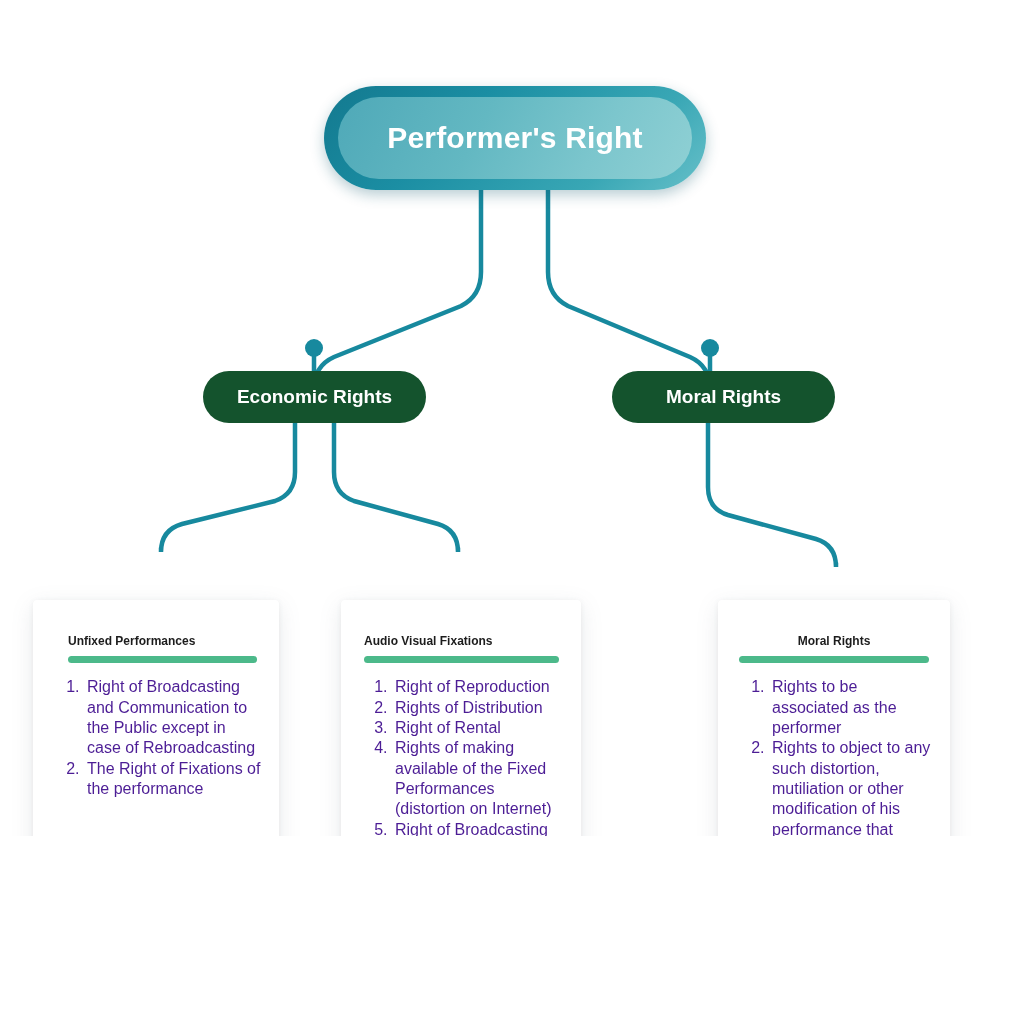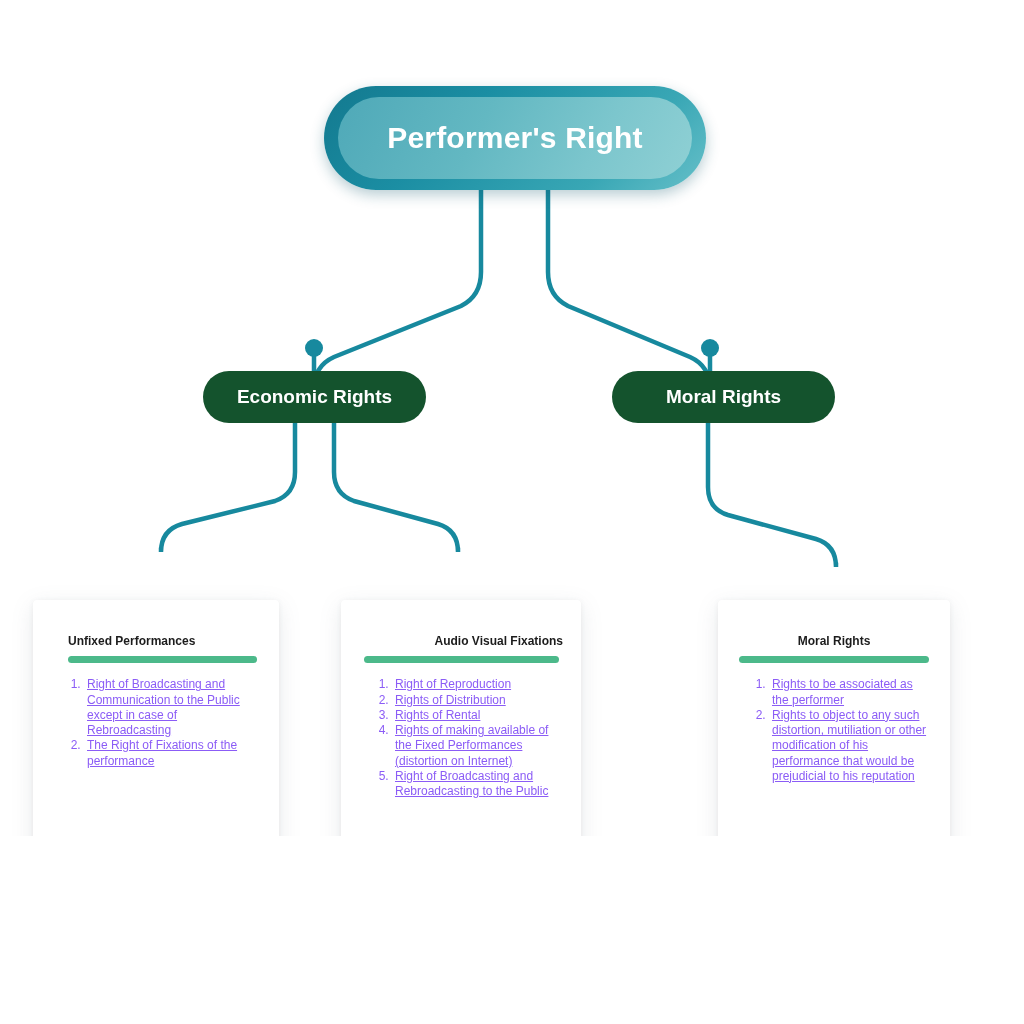--- a/index.html
+++ b/index.html
@@ -91,40 +91,39 @@
   #card-moral   { left: 718px; width: 232px; }
 
   .card-title {
     font-size: 12px;
     font-weight: bold;
     color: #1c1c1c;
     line-height: 1.2;
     white-space: nowrap;
   }
   #card-unfixed .card-title { text-align: left;   padding-left: 17px; }
-  #card-audio   .card-title { text-align: right;   padding-left: 5px; margin-left: 17px;  }
+  #card-audio   .card-title { text-align: left;   padding-left: 5px;  }
   #card-moral   .card-title { text-align: center; }
 
   .accent-bar {
     height: 7px;
     border-radius: 4px;
     background: #4cb98a;
     margin-top: 8px;
   }
   #card-unfixed .accent-bar { margin-left: 17px; margin-right: 4px; }
   #card-audio   .accent-bar { margin-left: 5px;  margin-right: 4px; }
   #card-moral   .accent-bar { margin-left: 3px;  margin-right: 3px; }
 
   .card-list {
     margin: 14px 0 0 0;
     padding-left: 33px;
-    color: #8b5cf6;
-    font-size: 12px;
+    color: #4c1d95;
+    font-size: 16px;
     line-height: 1.27;
-    text-decoration: underline;
   }
   .card-list li {
     padding-left: 3px;
     margin-bottom: 0;
   }
 </style>
 </head>
 <body>
 
 <div id="stage">
@@ -195,21 +194,21 @@
         <li>The Right of Fixations of the performance</li>
       </ol>
   </div>
 
   <div class="card" id="card-audio">
     <div class="card-title">Audio Visual Fixations</div>
     <div class="accent-bar"></div>
     <ol class="card-list">
         <li>Right of Reproduction</li>
         <li>Rights of Distribution</li>
-        <li>Rights of Rental</li>
+        <li>Right of Rental</li>
         <li>Rights of making available of the Fixed Performances (distortion on Internet)</li>
         <li>Right of Broadcasting and Rebroadcasting to the Public</li>
       </ol>
   </div>
 
   <div class="card" id="card-moral">
     <div class="card-title">Moral Rights</div>
     <div class="accent-bar"></div>
     <ol class="card-list">
         <li>Rights to be associated as the performer</li>

